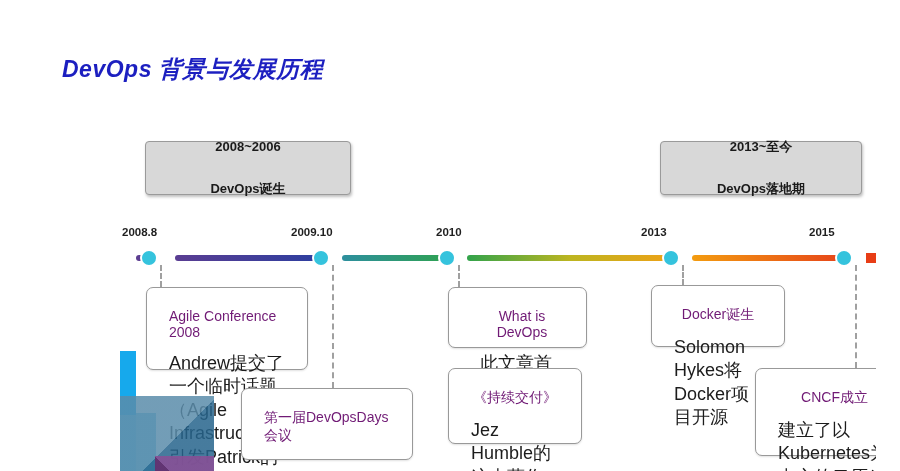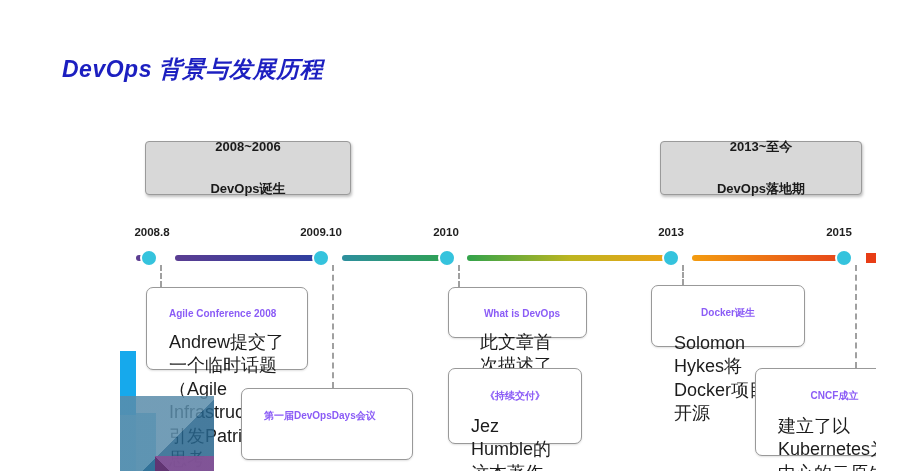--- a/index.html
+++ b/index.html
@@ -21,21 +21,21 @@
     display:flex; flex-direction:column; align-items:center; justify-content:center;
     font-size:13px; font-weight:bold; color:#1a1a1a; line-height:1.35; text-align:center;
   }
   .phase.p1{ left:97px;  width:206px; }
   .phase.p2{ left:355px; width:203px; }
   .phase.p3{ left:612px; width:202px;justify-content:center; }
 
   
   .year{
     position:absolute; top:178px; width:60px; margin-left:-30px;
-    text-align:center; font-size:11.5px; font-weight:bold; color:#1f1f1f;
+    font-size:11.5px; font-weight:bold; color:#1f1f1f;
   }
   .tl-seg{ position:absolute; top:207px; height:6px; border-radius:3px; }
   .seg-dash{ left:88px;  width:13px;  background:#5c3e91; }
   .seg-1{ left:127px; width:149px; background:linear-gradient(90deg,#5a3d92,#2c3fa0); }
   .seg-2{ left:294px; width:109px; background:linear-gradient(90deg,#2d8f9e,#2fa24f); }
   .seg-3{ left:419px; width:207px; background:linear-gradient(90deg,#31a34b,#bdb520,#efa117); }
   .seg-4{ left:644px; width:155px; background:linear-gradient(90deg,#f39c10,#e6431a); }
   .arrow-body{ position:absolute; left:818px; top:205px; width:28px; height:10px; background:#e83d16; }
   .arrow-head{
     position:absolute; left:846px; top:199px; width:0; height:0;
@@ -48,29 +48,29 @@
   }
   .connector{
     position:absolute; width:0; border-left:2px dashed #a0a0a0;
   }
 
   
   .event{
     position:absolute; background:#ffffff; border:1px solid #999;
     border-radius:7px; padding:8px 10px; box-shadow:0 1px 2px rgba(0,0,0,.12);
   }
-  .event .ev-title{ font-size:10px; font-weight:bold; color:#8b5cf6; text-align:center; }
+  .event .ev-title{ font-size:14px; font-weight:normal; color:#701a75; text-align:center; }
   .event.tl .ev-title{ text-align:left; }
   .event .ev-body{ font-size:18px; color:#1c1c1c; line-height:1.3; margin-top:5px; }
   .ev1{ left:98px;  top:239px; width:162px; height:83px; }
   .ev1 .ev-body{ margin-top:12px; }
   .ev2{ left:193px; top:340px; width:172px; height:72px; }
-  .ev3{ left:400px; top:239px; width:139px; height:51px;padding-left:19px; }
+  .ev3{ left:400px; top:239px; width:139px; height:61px;padding-left:19px; }
   .ev4{ left:400px; top:320px; width:134px; height:76px; }
-  .ev5{ left:603px; top:237px; width:154px; height:62px; }
+  .ev5{ left:603px; top:237px; width:134px; height:62px; }
   .ev6{ left:707px; top:320px; width:159px; height:88px; }
 
   
   .deco{ position:absolute; pointer-events:none; }
   .deco-cyan   { left:72px;  top:303px; width:16px; height:168px;
                  background:linear-gradient(to bottom,#16a9ec 0 38%,#57b9e2 38%); }
   .deco-lblue  { left:88px;  top:365px; width:20px; height:106px; background:#5fb8dc; opacity:.85; }
   .deco-steel  { left:72px;  top:348px; width:94px; height:123px;
                  background:linear-gradient(135deg,rgba(90,140,170,.85) 0 45%,rgba(38,100,140,.85) 45%); }
   .deco-purple { left:107px; top:408px; width:59px; height:63px;
@@ -95,21 +95,21 @@
     <span>2008~2006</span>
     <span>DevOps诞生</span>
   </div>
   <div class="phase p3">
     <span>2013~至今</span>
     <span>DevOps落地期</span>
   </div>
 
   <div class="year" style="left:116px">2008.8</div>
   <div class="year" style="left:285px">2009.10</div>
-  <div class="year" style="left:410px">2010</div>
+  <div class="year" style="left:430px">2010</div>
   <div class="year" style="left:635px">2013</div>
   <div class="year" style="left:803px">2015</div>
 
   <div class="tl-seg seg-dash"></div>
   <div class="tl-seg seg-1"></div>
   <div class="tl-seg seg-2"></div>
   <div class="tl-seg seg-3"></div>
   <div class="tl-seg seg-4"></div>
   <div class="arrow-body"></div>
   <div class="arrow-head"></div>

